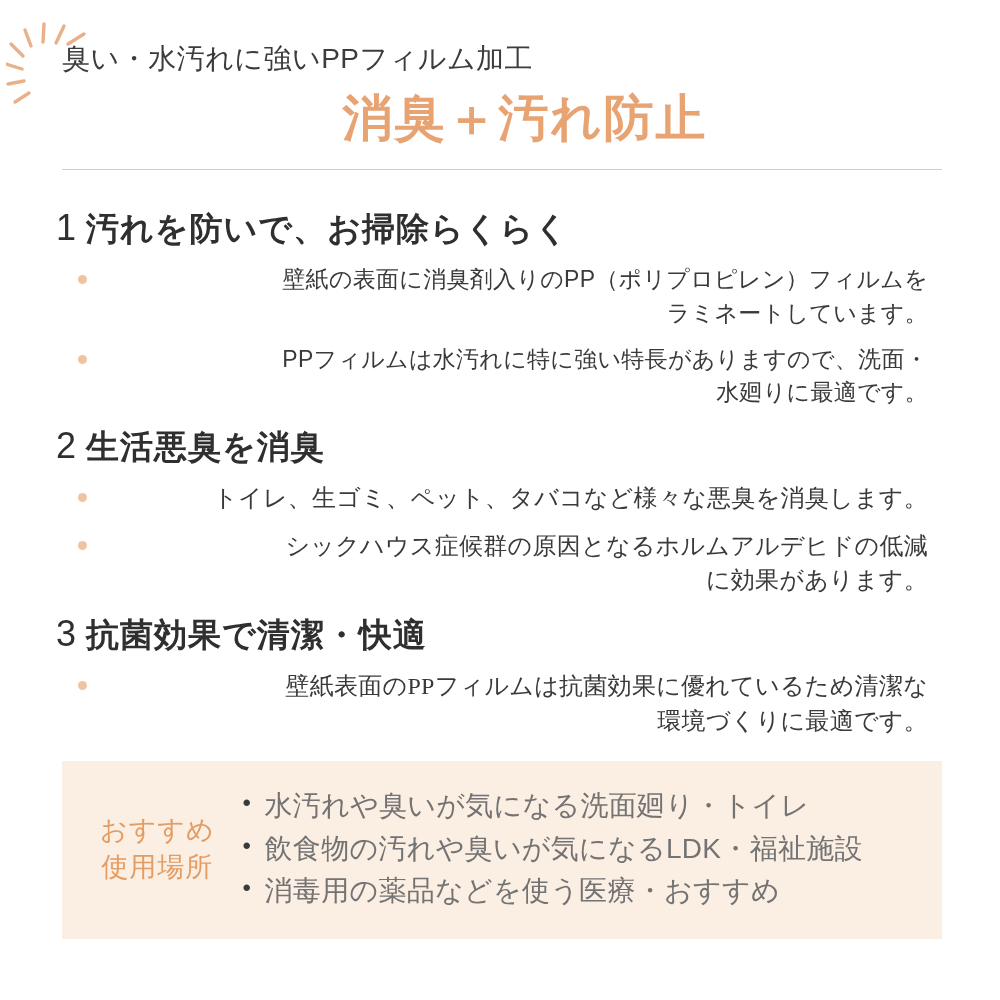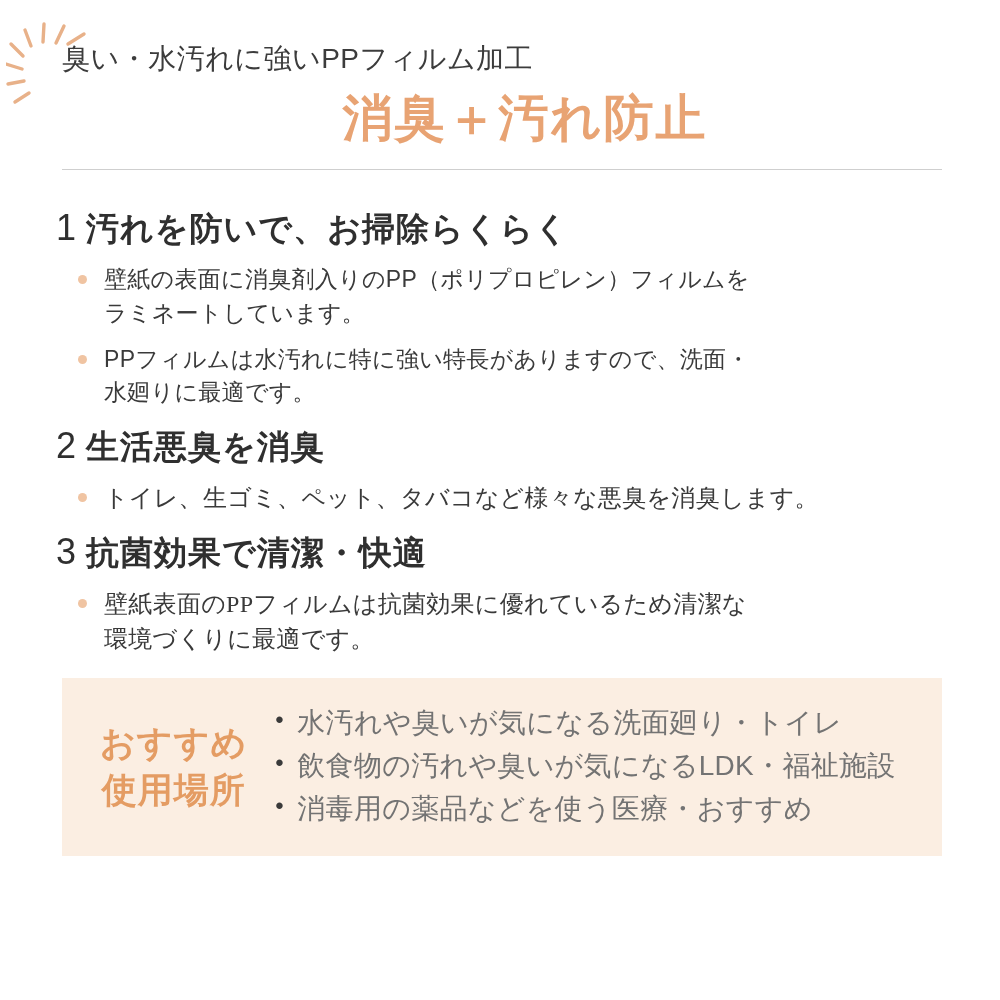--- a/index.html
+++ b/index.html
@@ -102,43 +102,43 @@
   .bullet::before {
     content: "";
     position: absolute;
     left: 4px;
     top: 12px;
     width: 9px;
     height: 9px;
     border-radius: 50%;
     background: #f0c4a2;
   }
-  .bullet .line { display: block; }
+  .bullet .line { display: block; text-align: right; }
 
   
   .section.s2 .bullet, .section.s3 .bullet {
     font-size: 24px;
     font-family: Liberation Serif, serif;
   }
 
   
   .recommend {
     margin: 22px 60px 0 62px;
     background: #fbeee2;
     width: 880px;
     box-sizing: border-box;
     padding: 24px 20px 26px 28px;
     display: flex;
     align-items: center;
     gap: 26px;
   }
   .rec-label {
     color: #e49c63;
-    font-size: 35px;
-    font-weight: 700;
+    font-size: 27px;
+    font-weight: 400;
     line-height: 1.35;
     text-align: center;
     white-space: nowrap;
     letter-spacing: 1px;
     flex: 0 0 auto;
     padding-left: 10px;
   }
   .rec-list {
     list-style: none;
     margin: 0;
@@ -207,20 +207,24 @@
 
     <div class="section s2">
       <div class="sec-title">
         <span class="sec-num">2</span>
         <span>生活悪臭を消臭</span>
       </div>
       <ul class="bullets">
         <li class="bullet">
           <span class="line">トイレ、生ゴミ、ペット、タバコなど様々な悪臭を消臭します。</span>
         </li>
+        <li class="bullet">
+          <span class="line">シックハウス症候群の原因となるホルムアルデヒドの低減</span>
+          <span class="line">に効果があります。</span>
+        </li>
       </ul>
     </div>
 
     <div class="section s3">
       <div class="sec-title">
         <span class="sec-num">3</span>
         <span>抗菌効果で清潔・快適</span>
       </div>
       <ul class="bullets">
         <li class="bullet">

